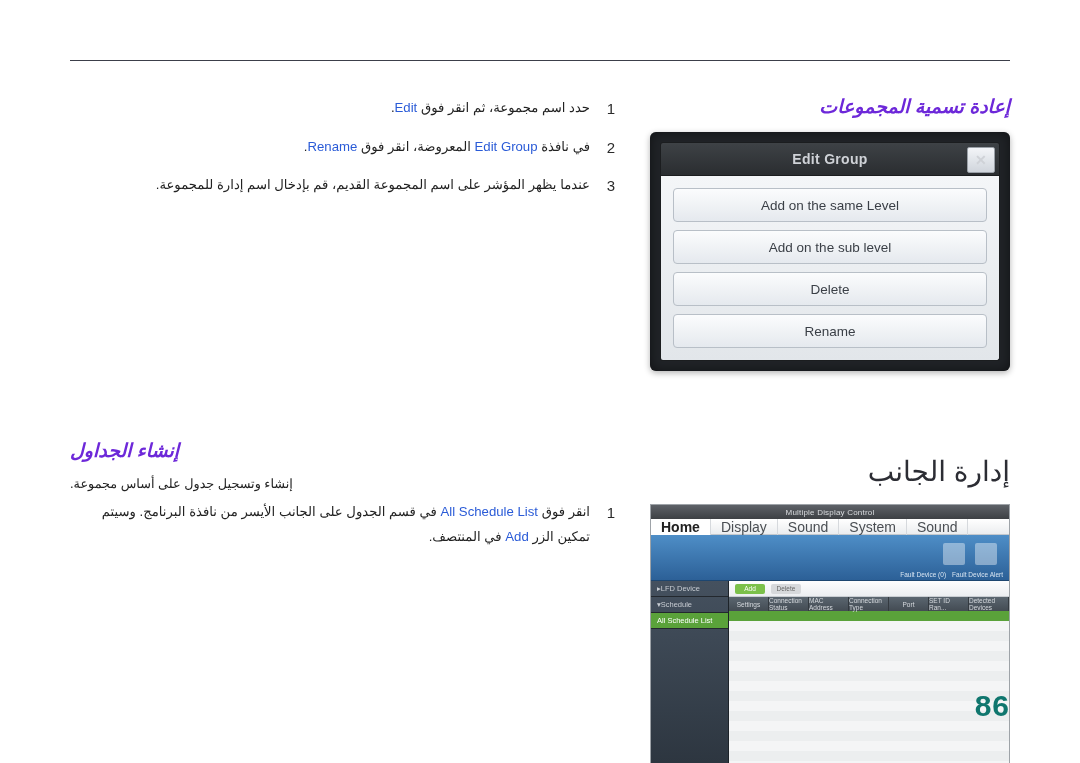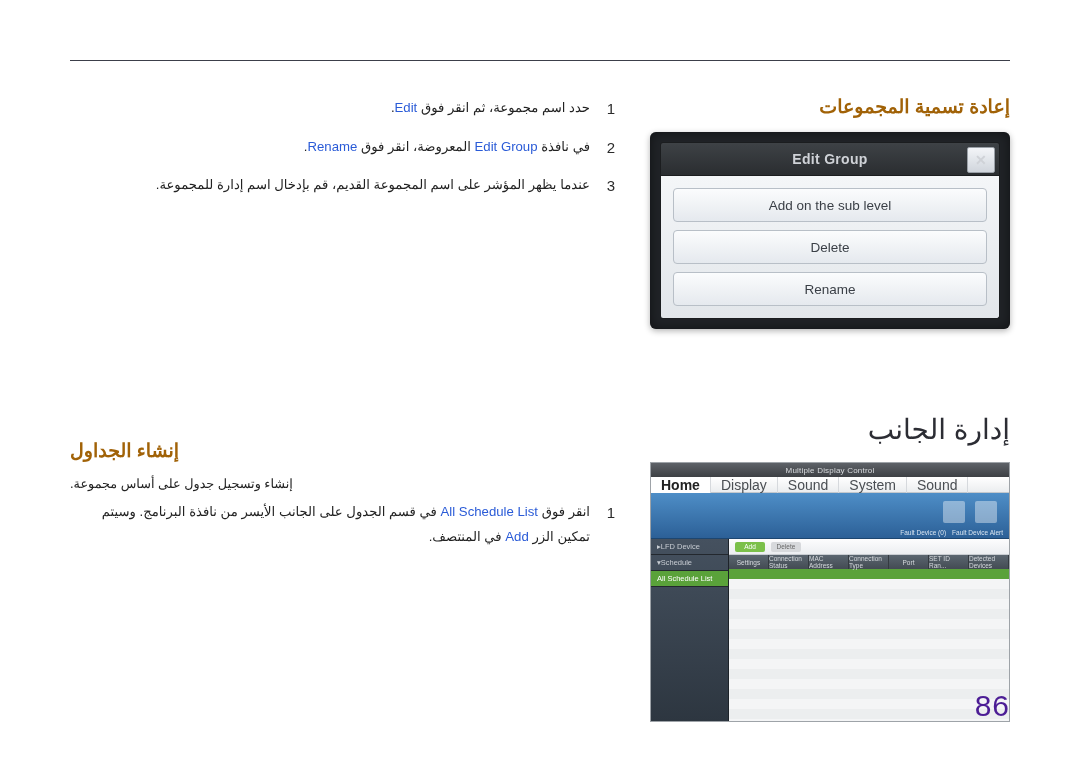--- a/index.html
+++ b/index.html
@@ -3,21 +3,21 @@
 <meta charset="utf-8">
 <style>
   * { box-sizing: border-box; margin: 0; padding: 0; }
   html, body { width: 1080px; height: 763px; background: #fff; font-family: Arial, "Segoe UI", Tahoma, sans-serif; color: #333; direction: rtl; }
   .page { width: 1080px; height: 763px; padding: 60px 70px 40px 70px; position: relative; }
   .rule { position: absolute; top: 60px; right: 70px; left: 70px; border-top: 1.2px solid #3c3f4a; }
   .content { position: absolute; top: 95px; right: 70px; left: 70px; display: flex; flex-direction: row; gap: 28px; }
   .col-right { width: 360px; flex-shrink: 0; }
   .col-left { flex: 1; padding-right: 4px; }
 
-  .h2 { color: #a16207; font-size: 19px; font-weight: 700; margin-bottom: 14px; }
+  .h2 { color: #6d28d9; font-size: 19px; font-weight: 700; margin-bottom: 14px; font-style: italic; }
 
   
   .dlg-wrap { width: 360px; background: #202327; padding: 10px; border-radius: 6px; box-shadow: 0 0 12px rgba(0,0,0,.5) inset, 0 2px 6px rgba(0,0,0,.3); }
   .dlg-title { direction: ltr; height: 34px; background: linear-gradient(#3e4246,#2a2d30); border: 1px solid #1b1d1f; border-radius: 3px 3px 0 0; display: flex; align-items: center; justify-content: center; position: relative; }
   .dlg-title span { color: #cfd2d7; font-size: 14px; font-weight: 700; letter-spacing: .3px; }
   .dlg-close { position: absolute; right: 4px; top: 4px; width: 28px; height: 26px; background: linear-gradient(#f3f5f8,#d0d5dc); border: 1px solid #9aa0a7; border-radius: 2px; display: flex; align-items: center; justify-content: center; color: #2a2d30; font-weight: 700; font-size: 14px; }
   .dlg-body { direction: ltr; background: linear-gradient(#f4f6f8,#e2e6ea); border: 1px solid #1b1d1f; border-top: none; border-radius: 0 0 3px 3px; padding: 12px; display: flex; flex-direction: column; gap: 8px; }
   .dlg-btn { height: 34px; background: linear-gradient(#fbfcfd,#e5e9ee); border: 1px solid #b8bfc7; border-radius: 4px; display: flex; align-items: center; justify-content: center; color: #3a3f46; font-size: 13.5px; }
 
   
@@ -47,41 +47,42 @@
   .mdc-main { flex: 1; background: #f1f2f4; position: relative; }
   .mdc-btnrow { height: 16px; background: linear-gradient(#fdfdfe,#eceef1); border-bottom: 1px solid #c9cdd2; display: flex; align-items: center; gap: 6px; padding: 0 6px; }
   .mdc-btnrow .b { width: 30px; height: 10px; border-radius: 2px; font-size: 6.5px; display: flex; align-items: center; justify-content: center; }
   .mdc-btnrow .add { background: #7bc04a; color: #fff; }
   .mdc-btnrow .del { background: #d7d9dc; color: #666; }
   .mdc-hdr { height: 14px; background: linear-gradient(#5b6670,#434b53); display: flex; color: #d6dade; font-size: 6.5px; }
   .mdc-hdr span { flex: 1; display: flex; align-items: center; justify-content: center; border-right: 1px solid #343a40; }
   .mdc-selrow { height: 10px; background: #5aa23a; }
   .mdc-rows { position: absolute; top: 40px; bottom: 0; left: 0; right: 0; background: repeating-linear-gradient(#f4f5f6, #f4f5f6 10px, #eceeef 10px, #eceeef 20px); }
 
-  .page-num { position: absolute; bottom: 40px; right: 70px; font-size: 30px; color: #4c1d95; letter-spacing: 1px; }
+  .page-num { position: absolute; bottom: 40px; right: 70px; font-size: 30px; color: #0f766e; letter-spacing: 1px; font-weight: bold; }
 </style>
 </head>
 <body>
 
 <div class="page">
   <div class="rule"></div>
 
   <div class="content">
 
     <div class="col-right">
       <div class="h2">إعادة تسمية المجموعات</div>
 
       <div class="dlg-wrap">
         <div class="dlg-title">
           <span>Edit Group</span>
           <div class="dlg-close">
               <span>✕</span>
             </div>
         </div>
         <div class="dlg-body">
+          <div class="dlg-btn">Add on the same Level</div>
           <div class="dlg-btn">Add on the sub level</div>
           <div class="dlg-btn">Delete</div>
           <div class="dlg-btn">Rename</div>
         </div>
       </div>
 
       <div style="height:64px"></div>
 
       <div class="h1">إدارة الجانب</div>
 

